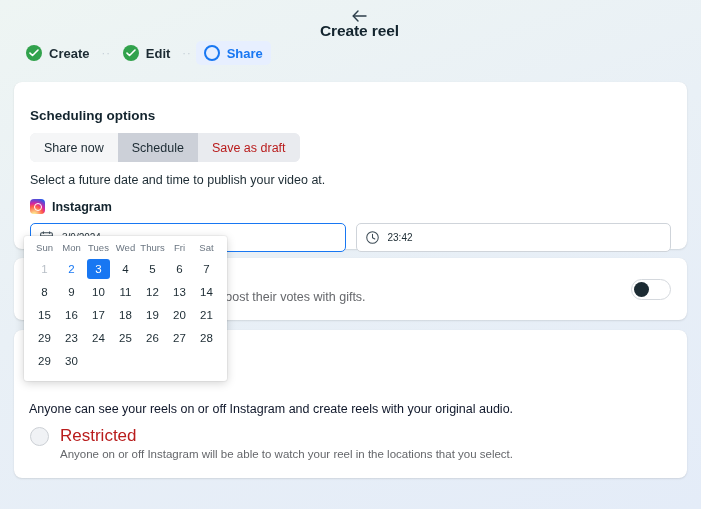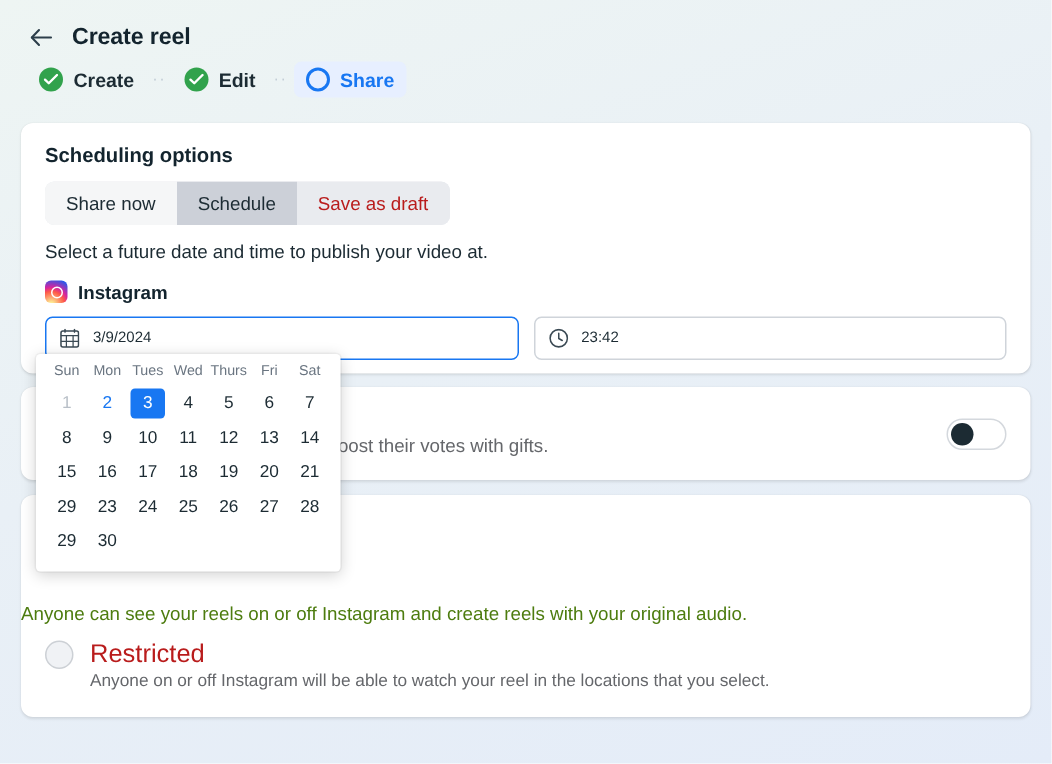--- a/index.html
+++ b/index.html
@@ -11,24 +11,24 @@
   body {
     font-family: "Liberation Sans", sans-serif;
     background: linear-gradient(160deg, #eef5f3 0%, #e9f0f6 45%, #e4ecf8 100%);
     color: #1c2b33;
     -webkit-font-smoothing: antialiased;
   }
 
   
   .page-header {
     display: flex;
-    align-items: flex-end;
-    gap: 12px;
+    align-items: center;
     padding: 10px 0 0 18px;
     height: 34px;
+    flex-direction: column;
   }
   .back-arrow {
     width: 18px; height: 18px;
     display: flex; align-items: center; justify-content: center;
     color: #2c3e4a;
     font-size: 16px;
     line-height: 1;
     cursor: pointer;
   }
   .page-title {
@@ -91,21 +91,21 @@
   #card-scheduling { top: 82px; height: 167px; }
   #card-polls      { top: 258px; height: 62px; }
   #card-sharing    { top: 330px; height: 148px; }
 
   .card-inner { padding: 14px 16px; }
 
   .section-title {
     font-size: 13.5px;
     font-weight: bold;
     color: #13242e;
-    margin: 0 0 10px 0;
+    margin: 12px 0 10px 0;
   }
 
   
   .segmented {
     display: inline-flex;
     border-radius: 6px;
     overflow: hidden;
     background: #e9ebef;
     height: 29px;
   }
@@ -261,23 +261,23 @@
 
   
   .share-block { padding: 16px 16px 0 16px; }
   .share-desc {
     font-size: 12.5px;
     color: #65676b;
     margin: 0;
   }
   .share-desc2 {
     font-size: 12.5px;
-    color: #4d7c0f;
+    color: #0f172a;
     margin: 0;
-    padding: 0 0;
+    padding: 0 15px;
   }
   .option-row {
     display: flex;
     align-items: flex-start;
     gap: 11px;
     padding: 10px 16px 0 16px;
   }
   .radio {
     width: 19px; height: 19px;
     border-radius: 50%;

